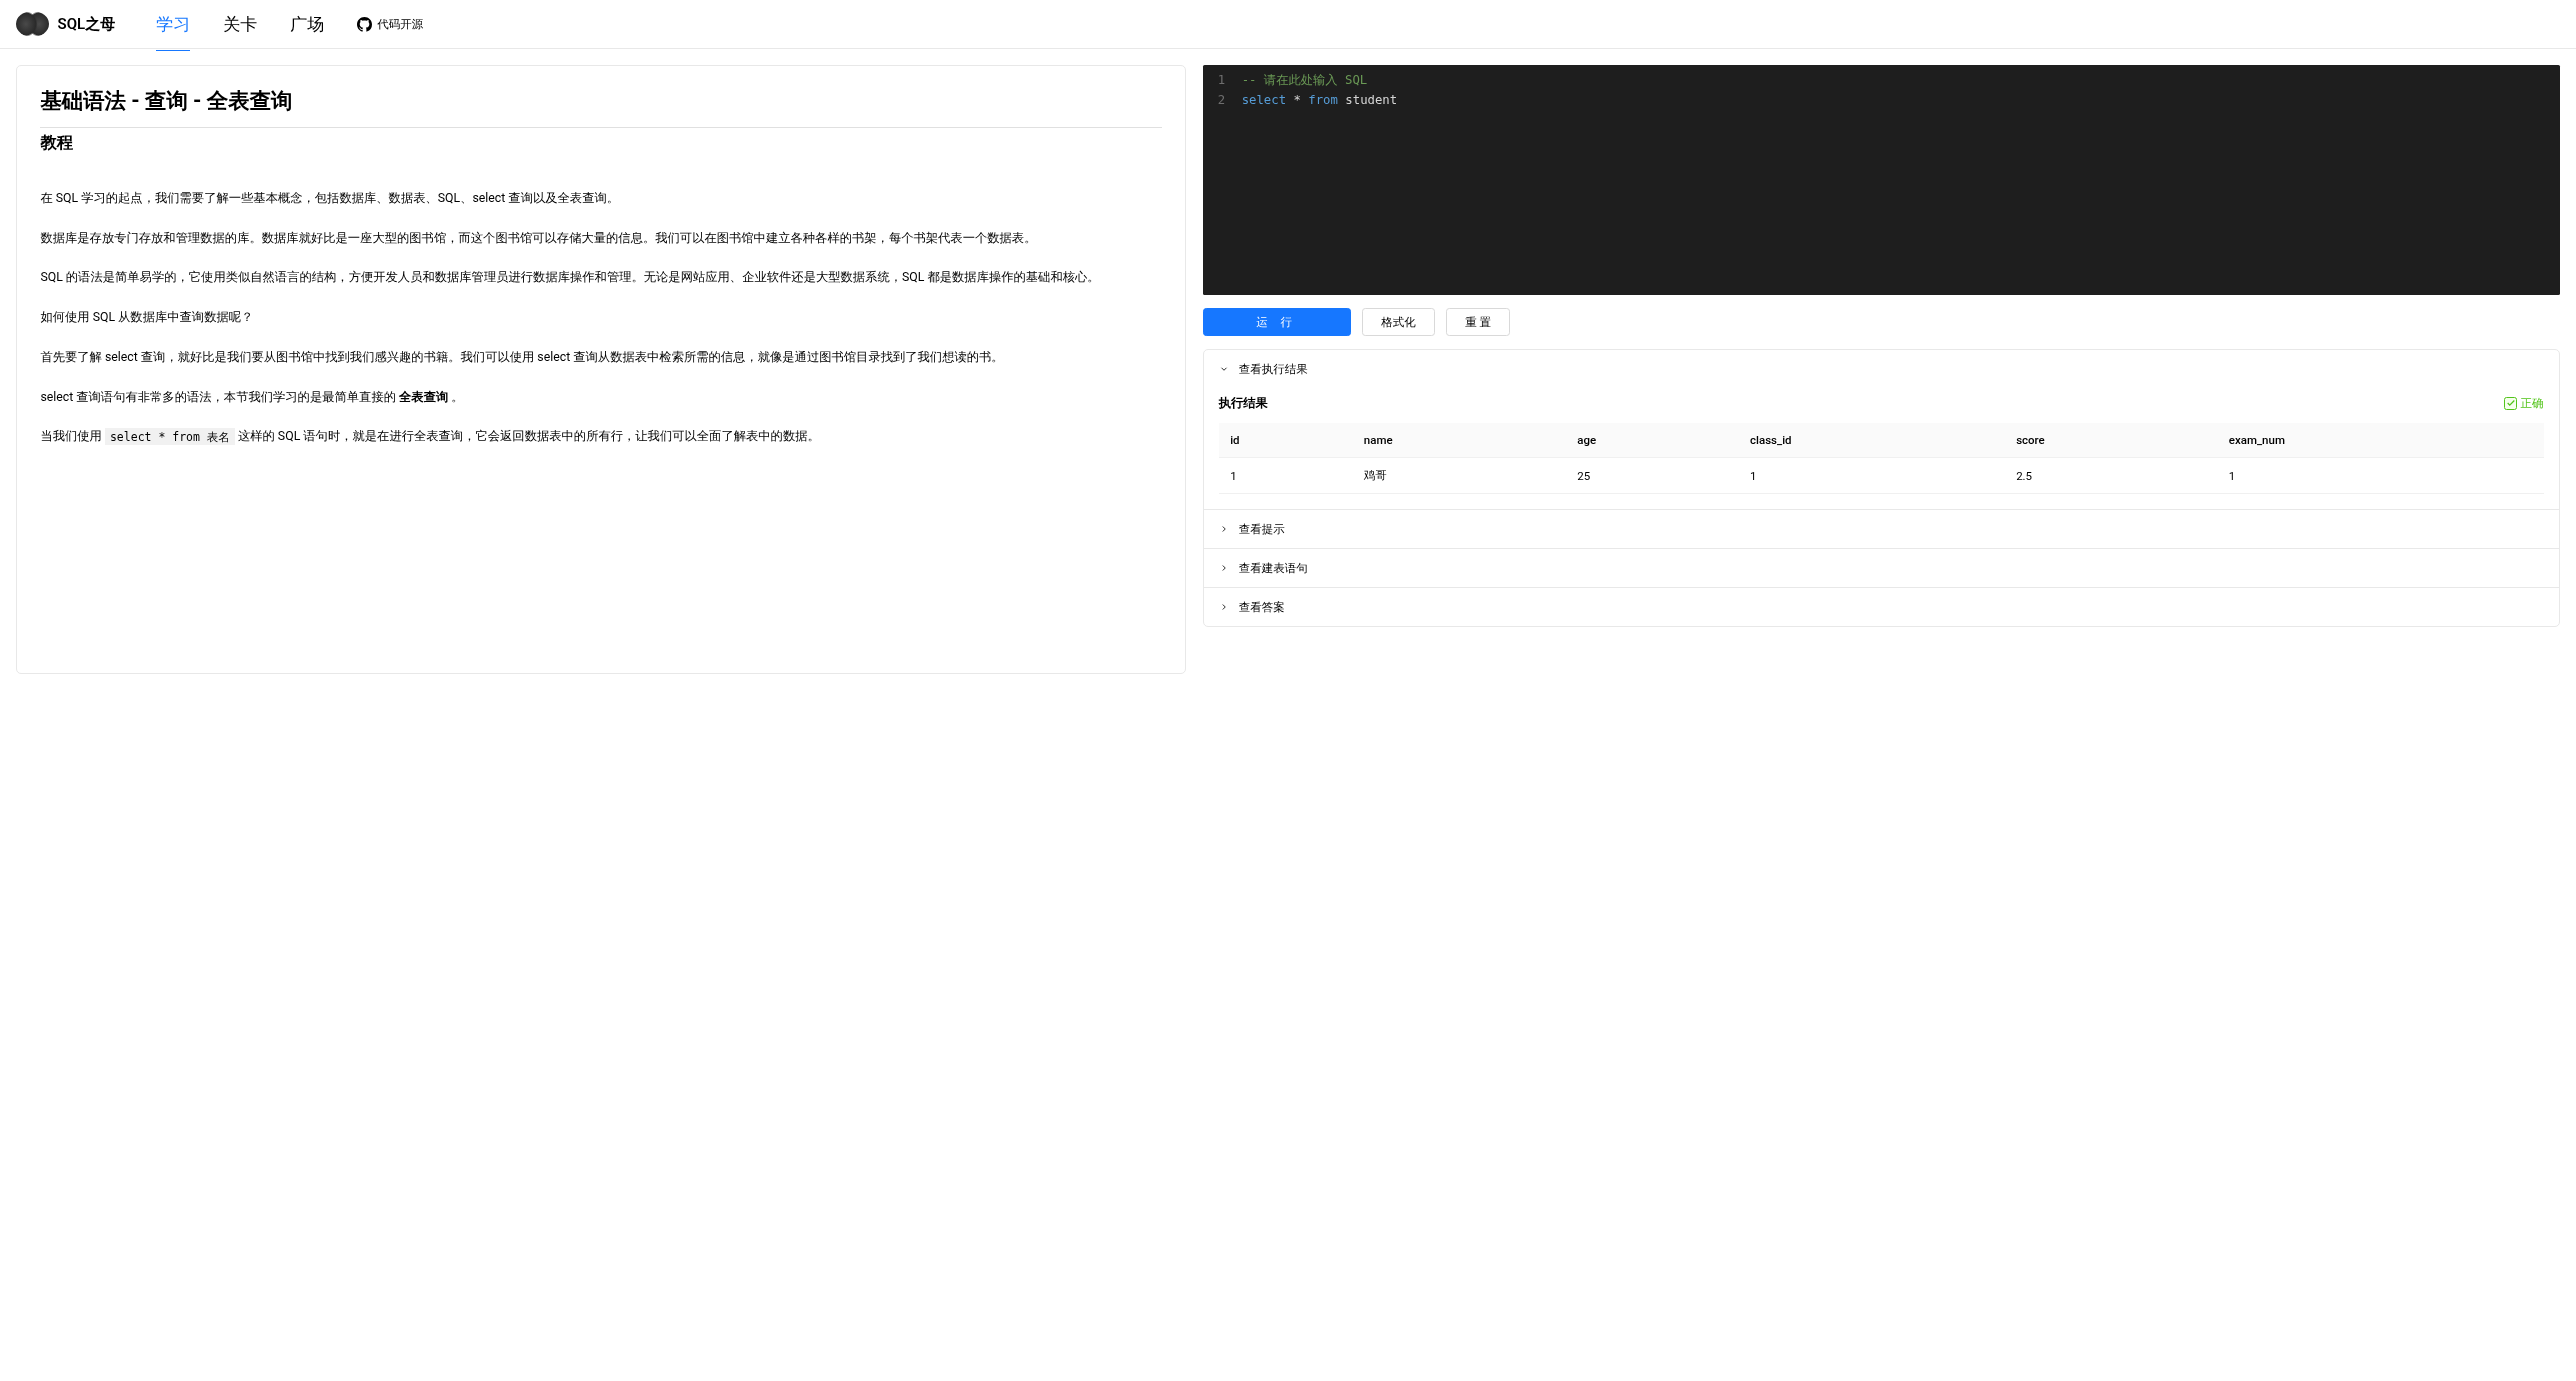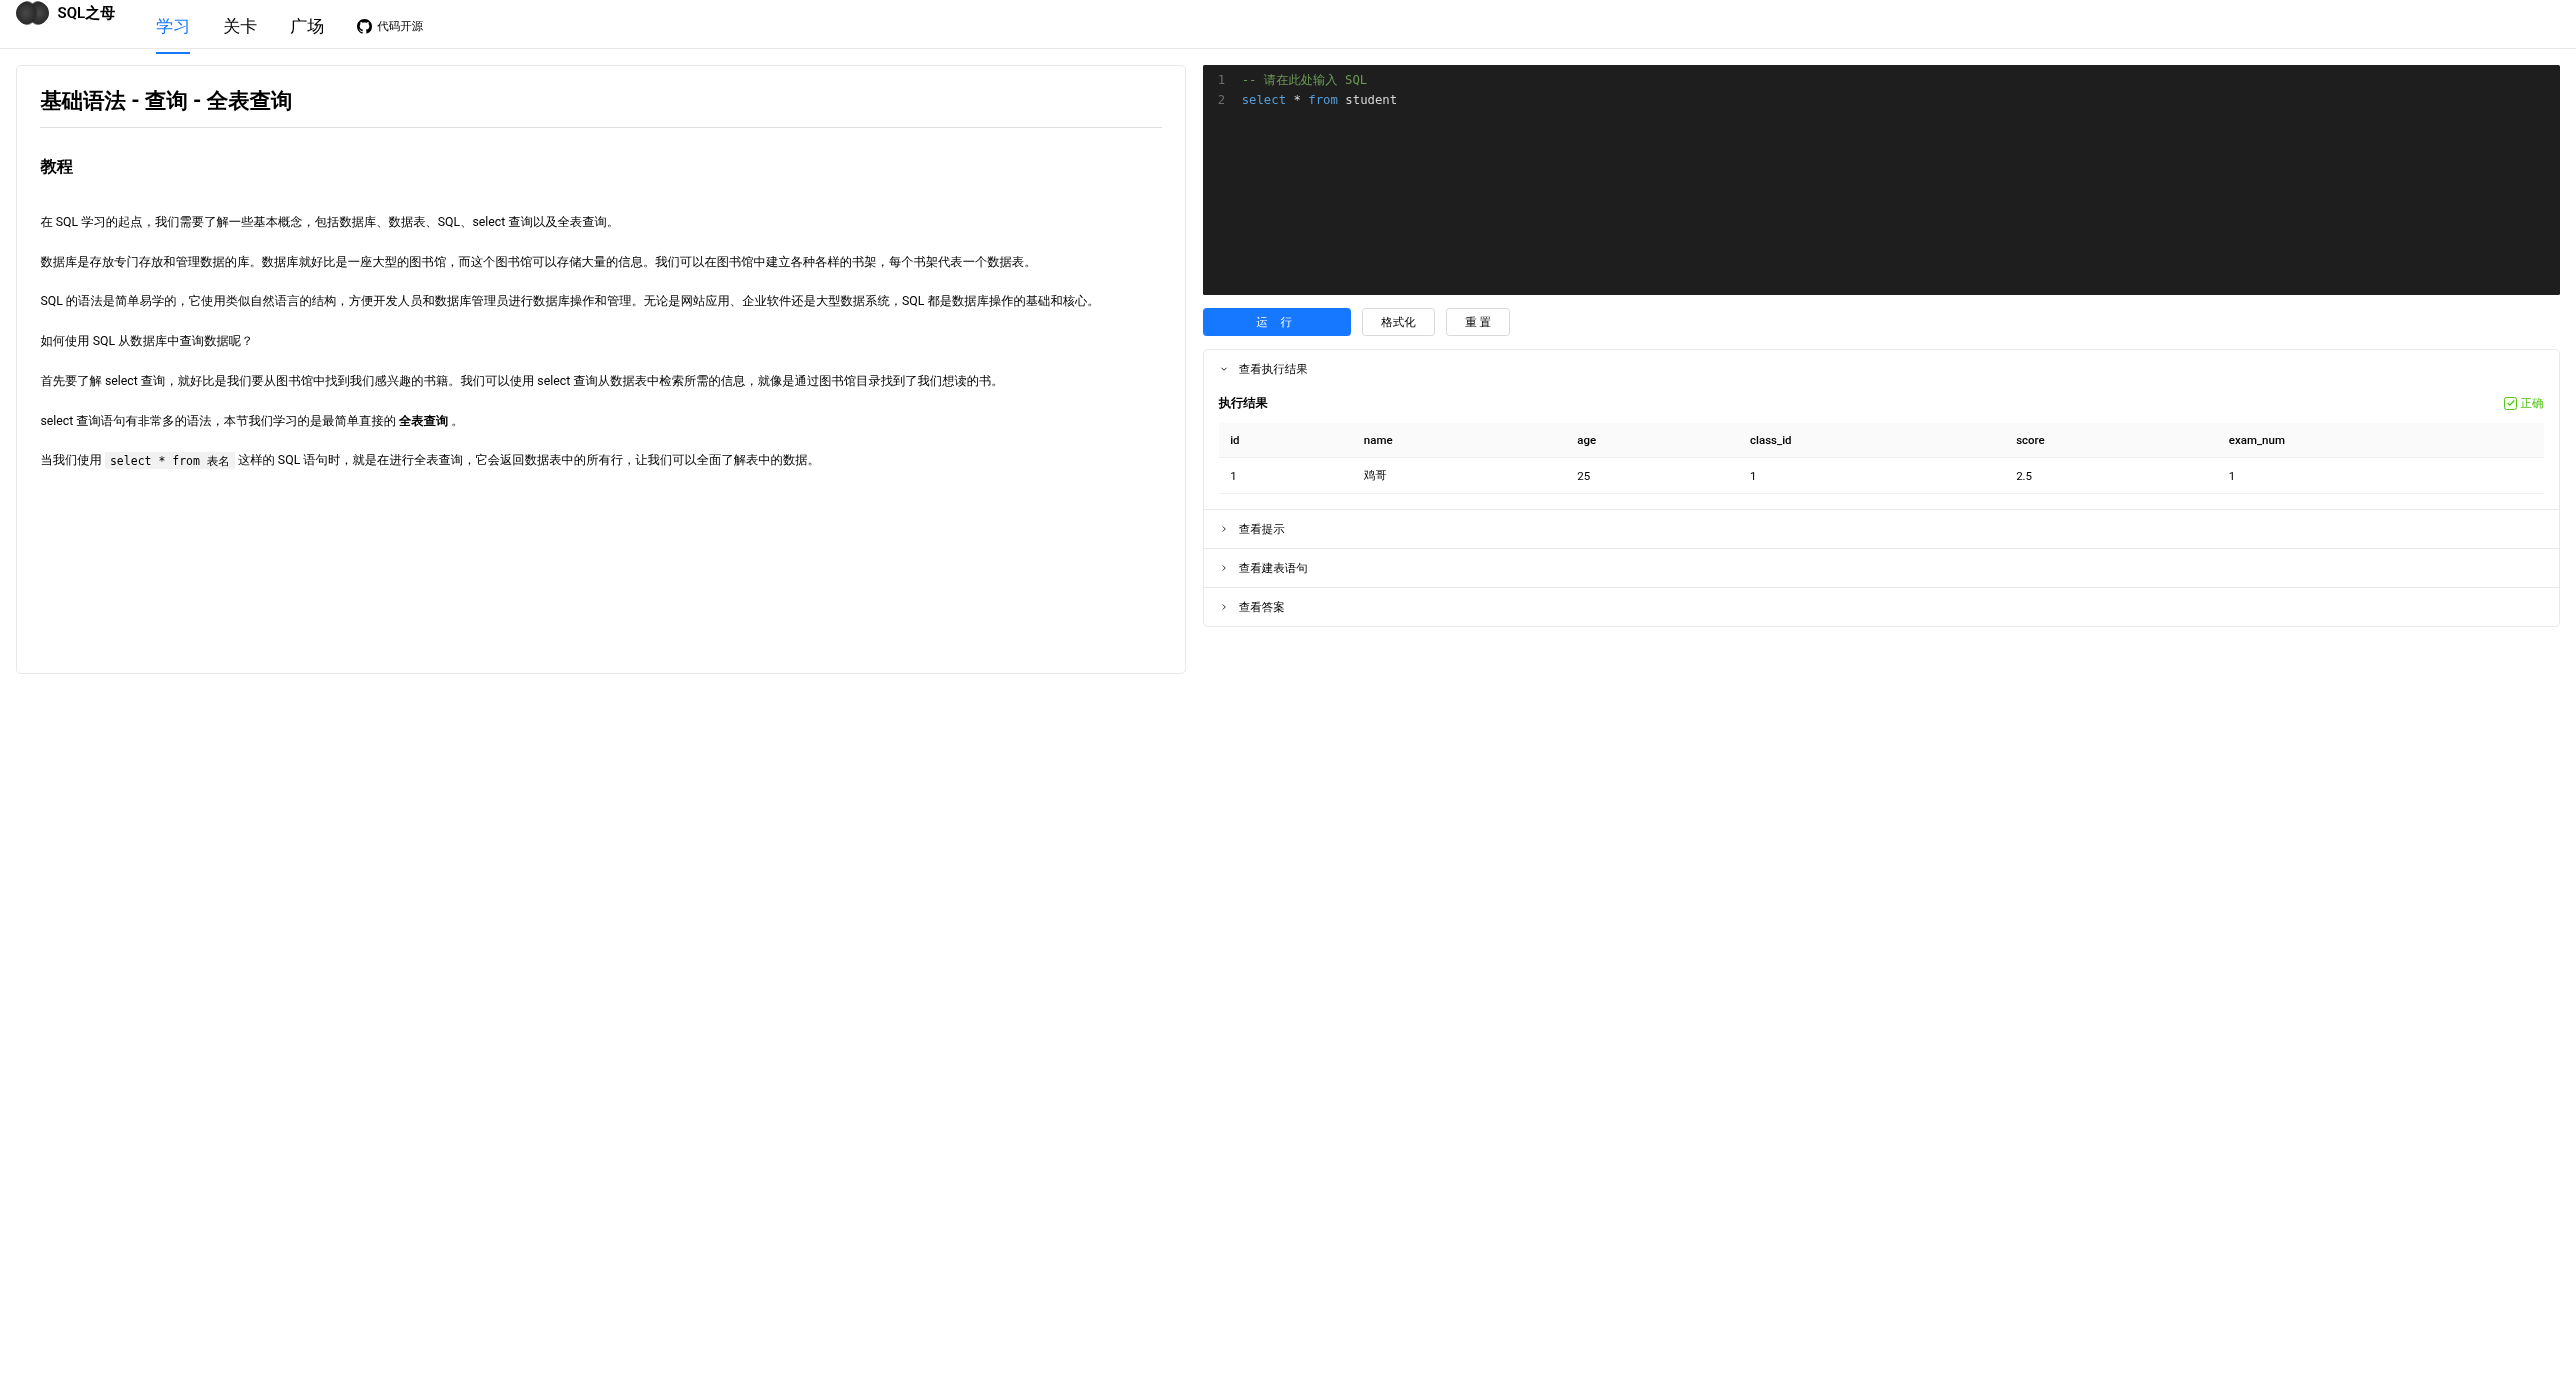--- a/index.html
+++ b/index.html
@@ -1,38 +1,38 @@
 <!DOCTYPE html>
 <html style="font-size:13px"><head>
   <meta charset="utf-8">
   <style>
     * { box-sizing: border-box; margin: 0; padding: 0; }
     body { font-family: -apple-system, BlinkMacSystemFont, "Segoe UI", Roboto, "Helvetica Neue", Arial, sans-serif; font-size: 11.5px; color: #000; background: #fff; }
     
     
-    .header { display: flex; align-items: flex-start; height: 49px; padding: 0 16.4px; border-bottom: 0.8px solid #e8e8e8; }
+    .header { display: flex; align-items: center; height: 49px; padding: 0 16.4px; border-bottom: 0.8px solid #e8e8e8; }
     .logo-wrap { display: flex; align-items: center; gap: 8.2px; margin-right: 41px; }
     .logo-img { width: 33px; height: 26px; background: radial-gradient(ellipse 50% 70% at 30% 50%, #4a4a4a 0%, #2a2a2a 60%, transparent 70%), radial-gradient(ellipse 50% 70% at 70% 50%, #4a4a4a 0%, #2a2a2a 60%, transparent 70%); border-radius: 50%; }
     .logo-text { font-size: 15px; font-weight: 600; }
     .nav { display: flex; gap: 33px; align-items: center; }
     .nav-item { cursor: pointer; font-size: 17px; color: #000; padding: 15px 0; position: relative; }
     .nav-item.active { color: #1677ff; }
     .nav-item.active::after { content: ""; position: absolute; bottom: -0.8px; left: 0; right: 0; height: 1.6px; background: #1677ff; }
     .nav-github { display: flex; align-items: center; gap: 5px; cursor: pointer; }
     .gh-icon { width: 15px; height: 15px; }
 
     
     .main { display: flex; padding: 16.4px; gap: 16.4px; align-items: flex-start; }
     .left-panel { flex: 0 0 46%; border: 0.8px solid #e8e8e8; border-radius: 5px; padding: 20px 23px; height: 609px; overflow-y: auto; position: relative; }
     .left-panel::-webkit-scrollbar { width: 5px; }
     .left-panel::-webkit-scrollbar-thumb { background: #ccc; border-radius: 2.5px; }
     .right-panel { flex: 1; display: flex; flex-direction: column; gap: 13px; }
 
     
-    .l-title { font-size: 21.4px; font-weight: 700; padding-bottom: 11.5px; border-bottom: 0.8px solid #e0e0e0; margin-bottom: 28px; }
+    .l-title { font-size: 21.4px; font-weight: 700; padding-bottom: 11.5px; border-bottom: 0.8px solid #e0e0e0; margin-bottom: 4px; }
     .l-h2 { font-size: 16.4px; font-weight: 700; margin-bottom: 33px; }
     .l-p { font-size: 12.3px; line-height: 1.9; margin-bottom: 16.4px; }
     .l-p b { font-weight: 700; }
     .l-code { background: #f1f1f1; border-radius: 0; padding: 1.6px 5px; font-family: ui-monospace, Menlo, Consolas, monospace; font-size: 11.5px; }
 
     
     .editor { background: #1e1e1e; color: #d4d4d4; font-family: ui-monospace, Menlo, Consolas, monospace; font-size: 12.3px; height: 230px; border-radius: 1.6px; padding: 5px 0; overflow: hidden; }
     .ed-line { display: flex; line-height: 20px; }
     .ed-gutter { width: 39px; text-align: right; padding-right: 16.4px; color: #6e6e6e; user-select: none; }
     .ed-content { flex: 1; white-space: pre; }

